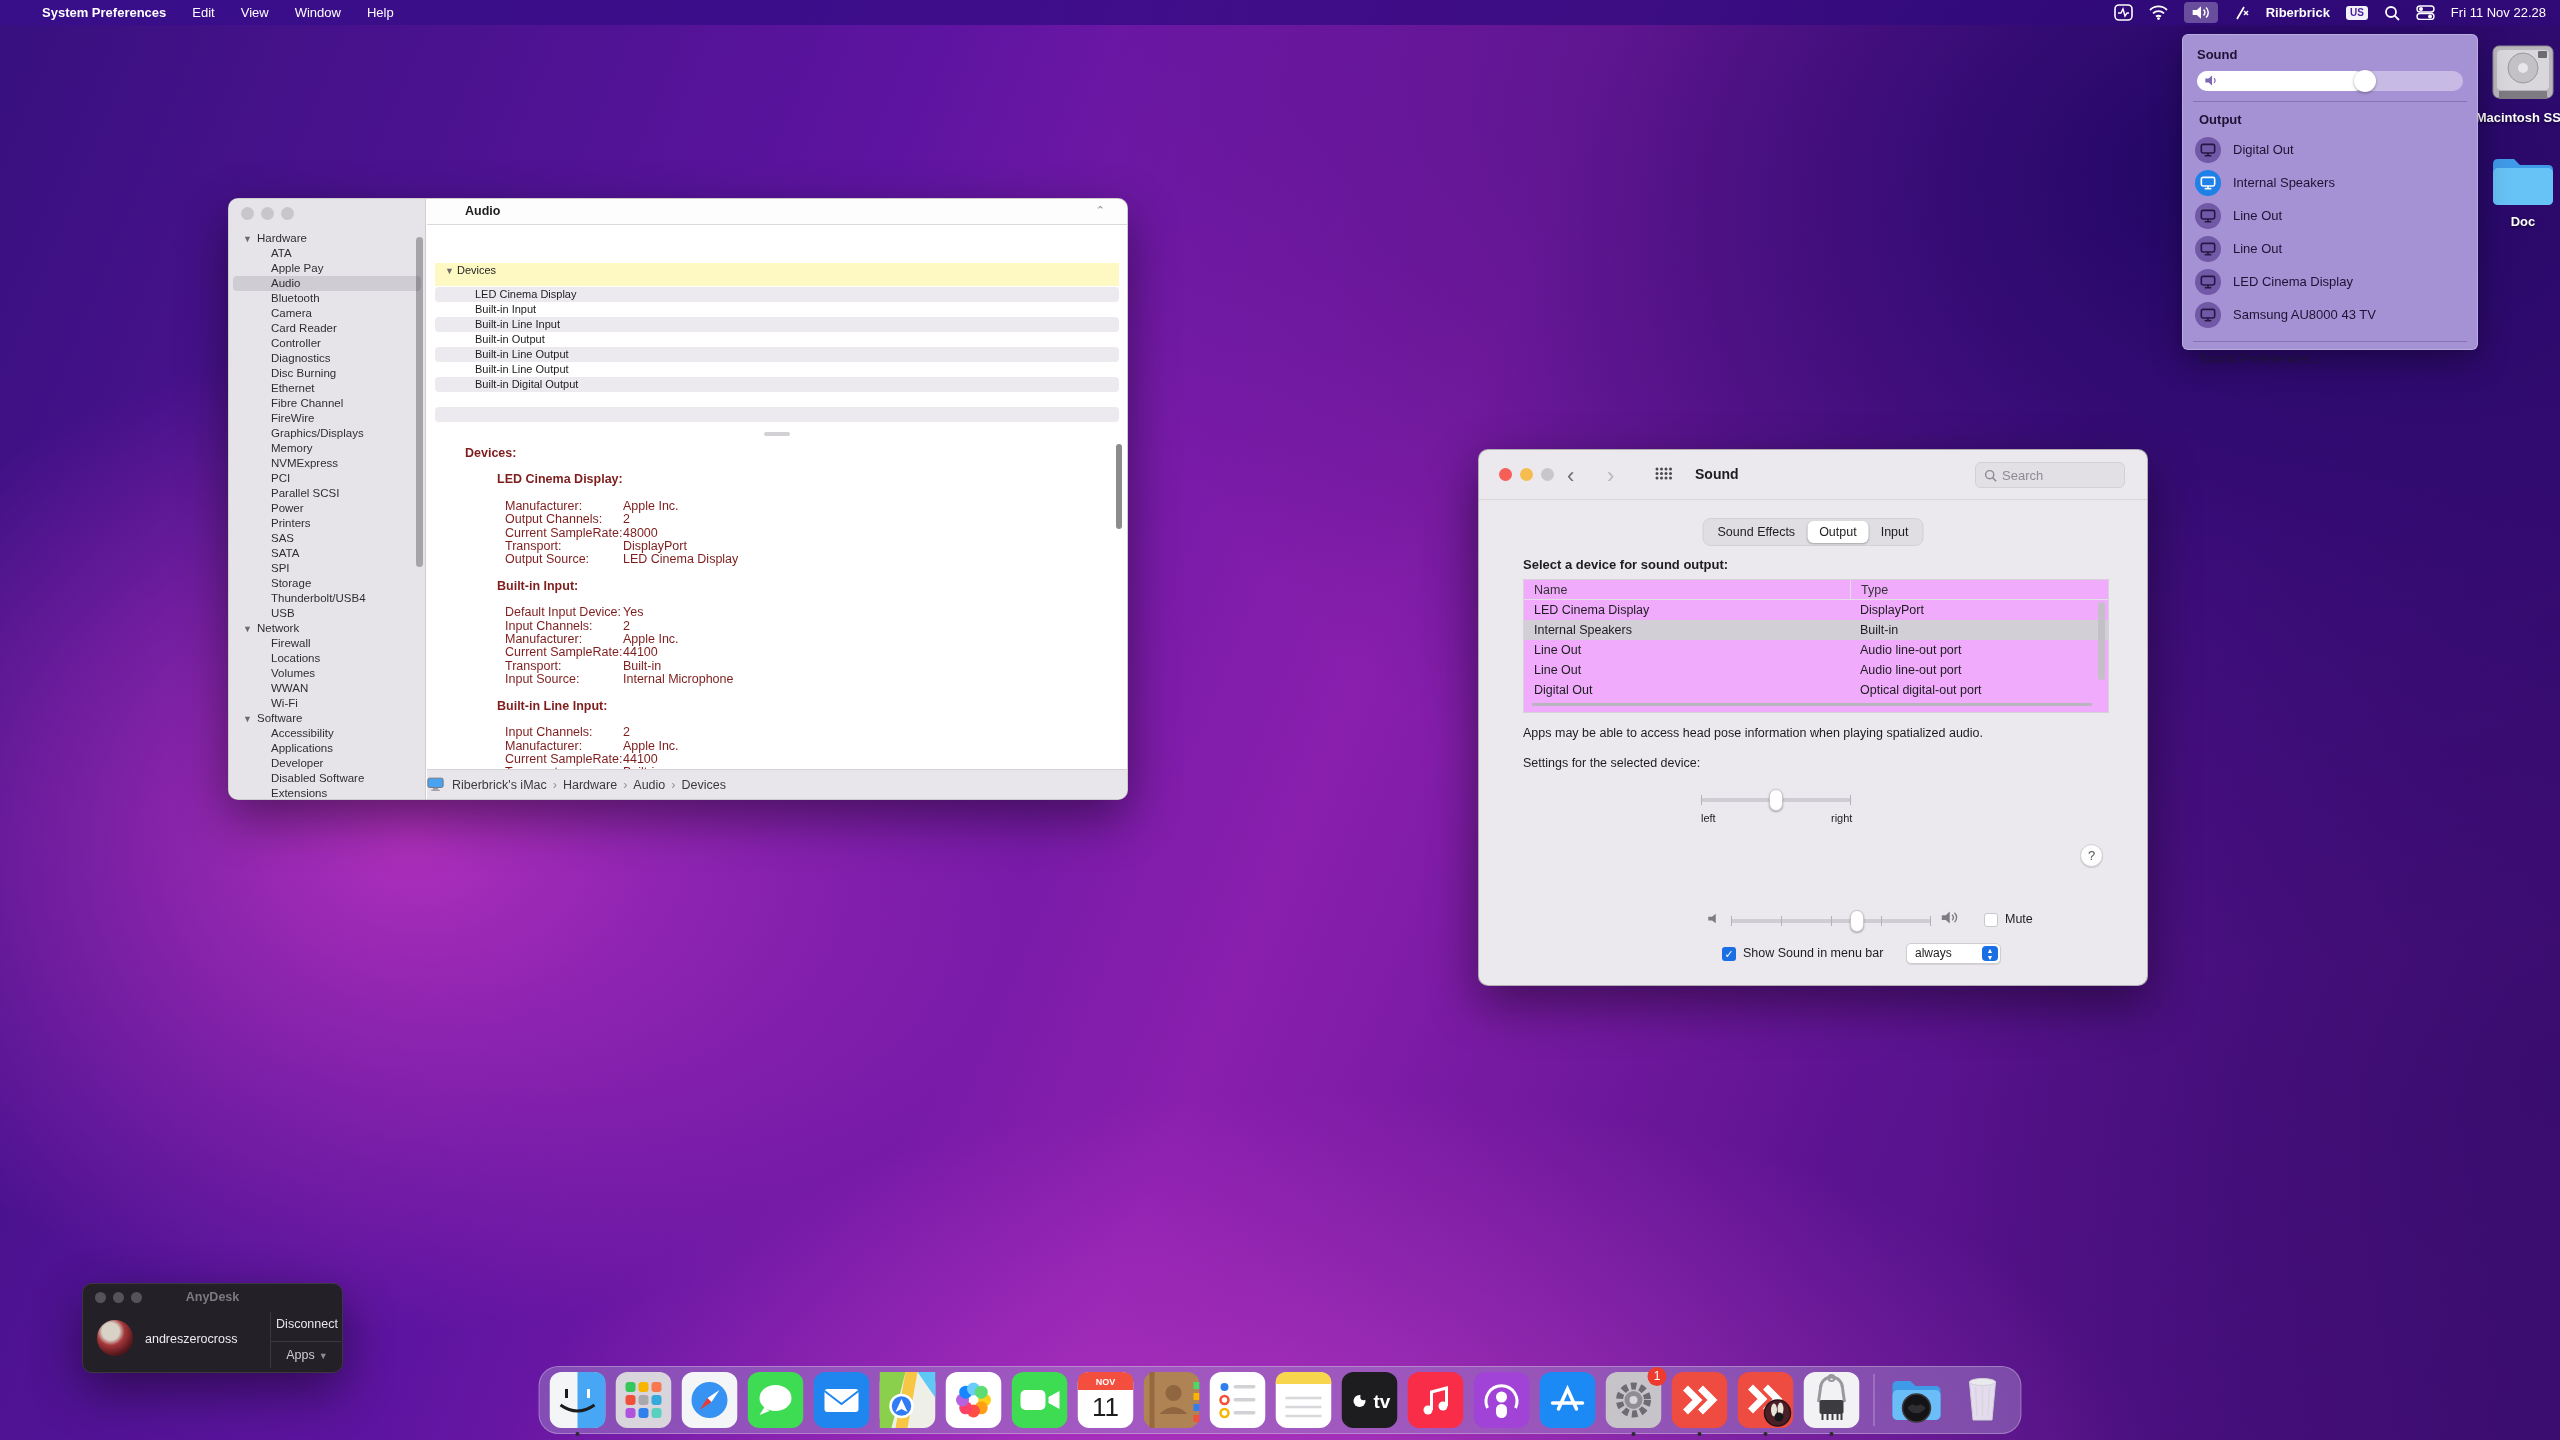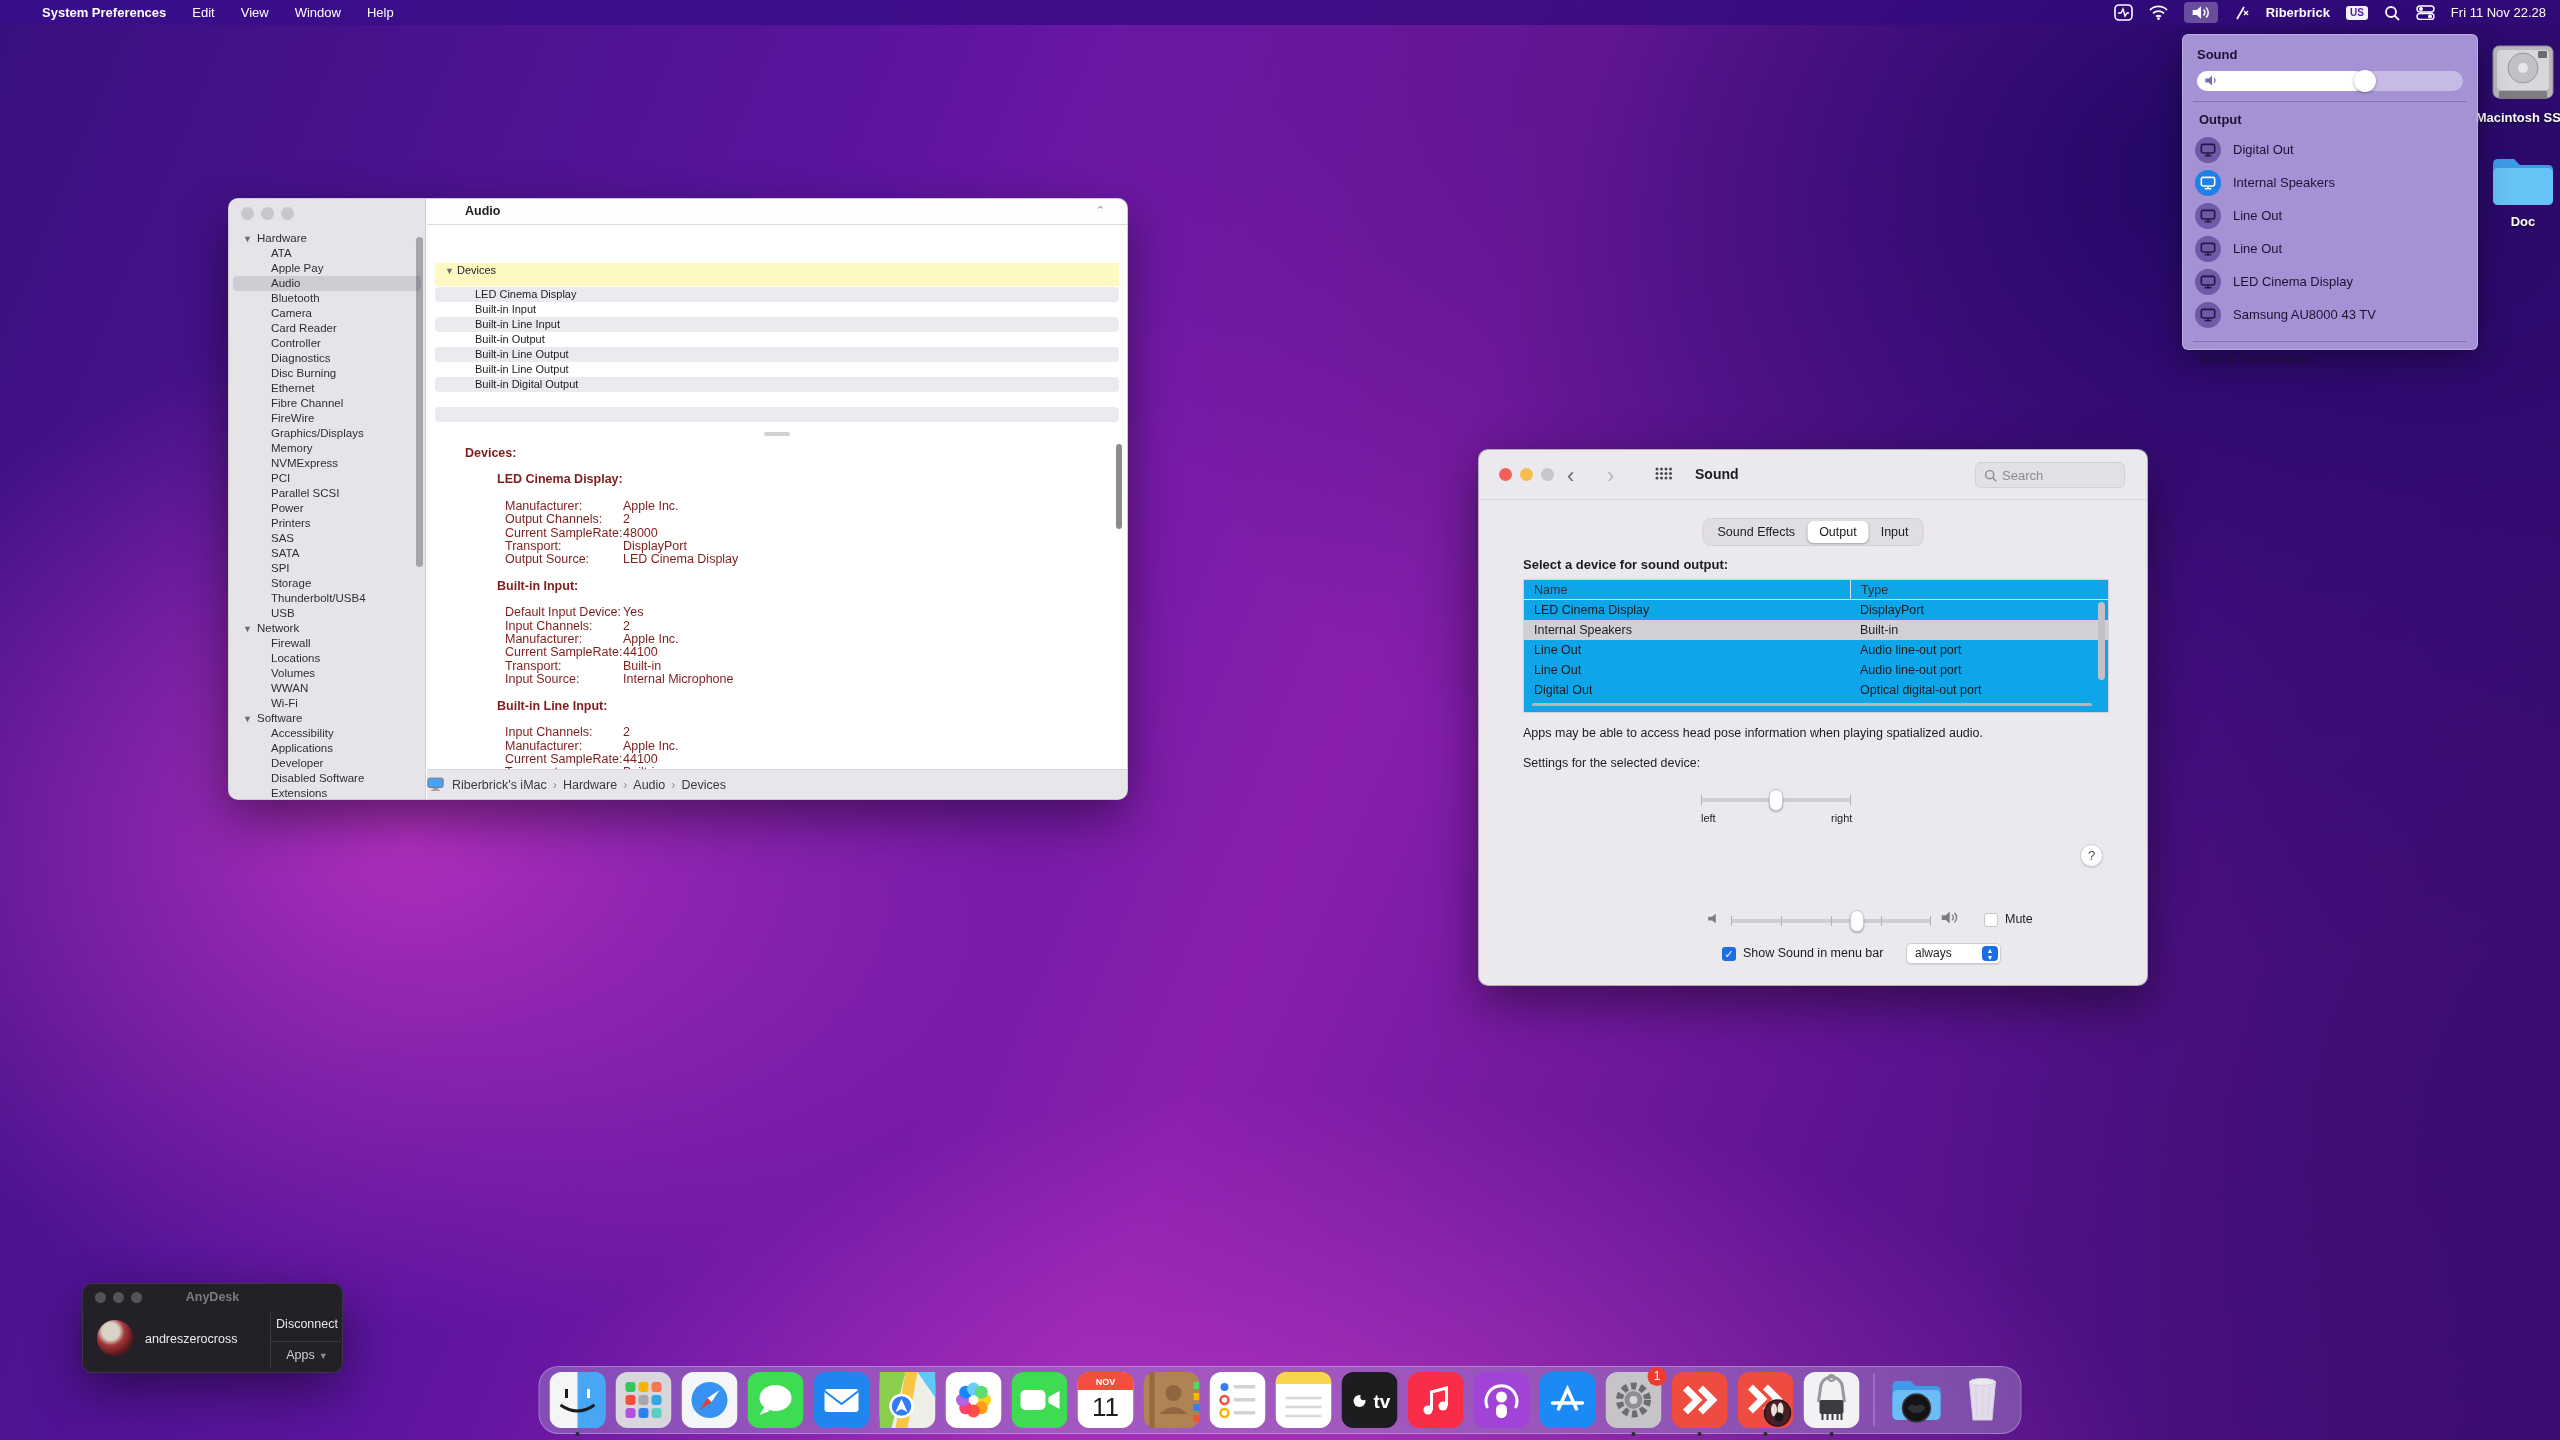--- a/index.html
+++ b/index.html
@@ -108,21 +108,21 @@
   .nav-chev { position:absolute; top:13px; font-size:22px; color:#6f6c73; }
   #sw-title { position:absolute; left:216px; top:16px; font-weight:bold; font-size:14px; }
   #sw-search { position:absolute; right:22px; top:12px; width:150px; height:26px; background:#e2dfe5;
     border:1px solid #d2cfd5; border-radius:6px; display:flex; align-items:center; gap:5px; padding:0 8px;
     color:#8e8b92; font-size:13px; }
   #sw-tabs { position:absolute; left:50%; transform:translateX(-50%); top:68px; background:#e0dde3;
     border:1px solid #d3d0d6; border-radius:8px; padding:2px; display:flex; font-size:12.5px; }
   .sw-tab { padding:4px 12px; border-radius:6px; color:#1d1d1f; }
   .sw-tab.sel { background:#fff; box-shadow:0 1px 2px rgba(0,0,0,.25); font-weight:500; }
   #sw-select-label { position:absolute; left:44px; top:107px; font-weight:bold; }
-  #sw-table { position:absolute; left:44px; top:129px; width:586px; height:134px; background:#0ea5e9;
+  #sw-table { position:absolute; left:44px; top:129px; width:586px; height:134px; background:#f0abfc;
     border:1px solid #d5d2d8; font-size:12.5px; }
   .swt-head { display:flex; height:20px; line-height:20px; border-bottom:1px solid #e2dfe5; color:#333; }
   .swt-c1 { width:326px; padding-left:10px; }
   .swt-c2 { flex:1; padding-left:10px; border-left:1px solid #e2dfe5; }
   .swt-row { display:flex; height:20px; line-height:20px; }
   .swt-row.sel { background:#d2cfd6; }
   .swt-row .swt-c2 { border-left:none; }
   #swt-vscroll { position:absolute; right:3px; top:22px; width:7px; height:78px; border-radius:4px; background:#c3c0c7; }
   #swt-hscroll { position:absolute; left:8px; right:16px; bottom:6px; height:3px; border-radius:2px; background:#b8b5bc; }
   #sw-note { position:absolute; left:44px; top:276px; font-size:12.5px; }

